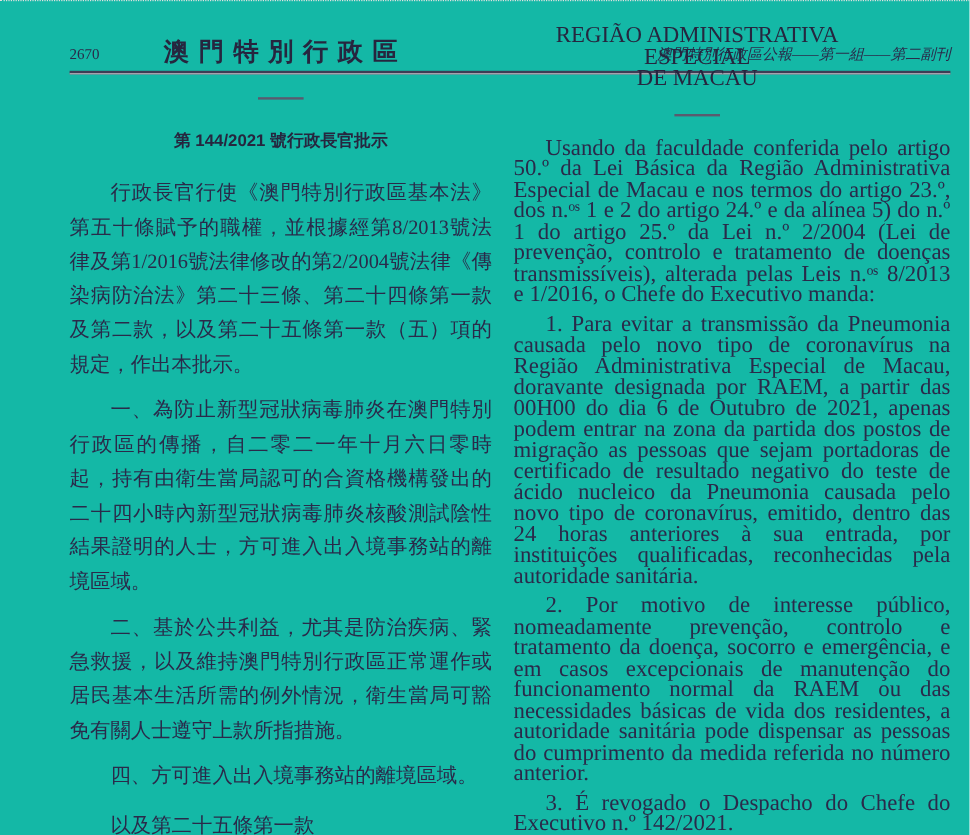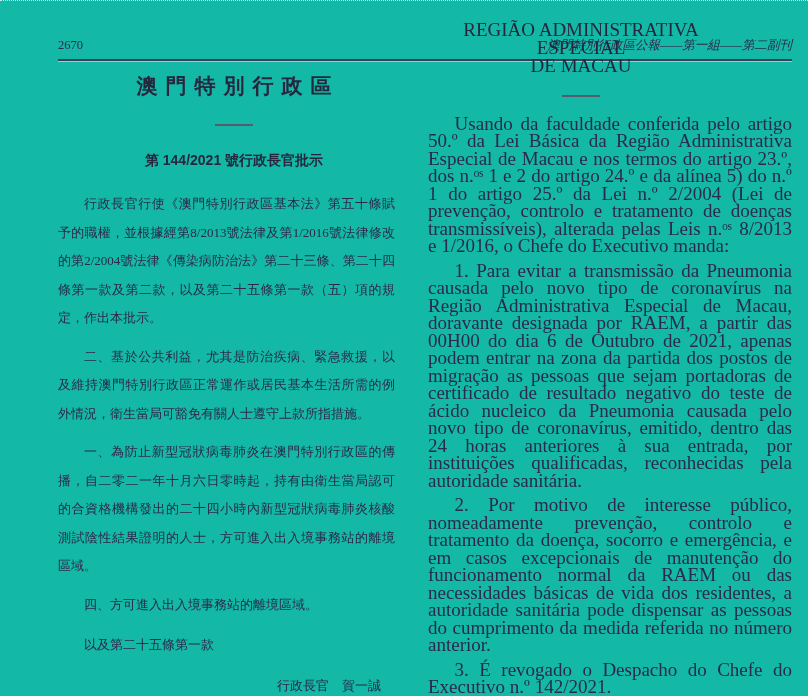--- a/index.html
+++ b/index.html
@@ -81,22 +81,22 @@
   .col-zh .decree-heading {
     margin: 26px 0 15px 0;
     font-size: 14px;
     font-weight: bold;
     text-align: center;
     font-family: "Liberation Sans", "DejaVu Sans", sans-serif;
     color: #26263f;
     line-height: 17px;
   }
   .col-zh p {
-    margin: 0 15px 10px 0;
-    font-size: 13px;
+    margin: 0 0 10px 0;
+    font-size: 17px;
     line-height: 28.5px;
     text-align: justify;
     text-indent: 2em;
   }
   .col-zh p.first { margin-top: 21px; }
   .col-zh p.date-zh { margin-top: 12px; }
   .col-zh p.sig-zh {
     margin-top: 12px;
     text-align: right;
     text-indent: 0;
@@ -146,22 +146,22 @@
 
   <div class="header-rule"></div>
 
   <div class="columns">
 
     <div class="col col-zh" lang="zh-Hant">
       <h1 class="region-title">澳門特別行政區</h1>
       <div class="sep"></div>
       <h2 class="decree-heading">第 144/2021 號行政長官批示</h2>
       <p class="first">行政長官行使《澳門特別行政區基本法》第五十條賦予的職權，並根據經第8/2013號法律及第1/2016號法律修改的第2/2004號法律《傳染病防治法》第二十三條、第二十四條第一款及第二款，以及第二十五條第一款（五）項的規定，作出本批示。</p>
+      <p>一、為防止新型冠狀病毒肺炎在澳門特別行政區的傳播，自二零二一年十月六日零時起，持有由衛生當局認可的合資格機構發出的二十四小時內新型冠狀病毒肺炎核酸測試陰性結果證明的人士，方可進入出入境事務站的離境區域。</p>
       <p>二、基於公共利益，尤其是防治疾病、緊急救援，以及維持澳門特別行政區正常運作或居民基本生活所需的例外情況，衛生當局可豁免有關人士遵守上款所指措施。</p>
-      <p>一、為防止新型冠狀病毒肺炎在澳門特別行政區的傳播，自二零二一年十月六日零時起，持有由衛生當局認可的合資格機構發出的二十四小時內新型冠狀病毒肺炎核酸測試陰性結果證明的人士，方可進入出入境事務站的離境區域。</p>
       <p>四、方可進入出入境事務站的離境區域。</p>
       <p class="date-zh">以及第二十五條第一款</p>
       <p class="sig-zh">行政長官　賀一誠</p>
     </div>
 
     <div class="col col-pt" lang="pt">
       <div class="pt-head-group">
         <h1 class="region-title">
           <span>REGIÃO ADMINISTRATIVA ESPECIAL</span><br>
           <span>DE MACAU</span>

